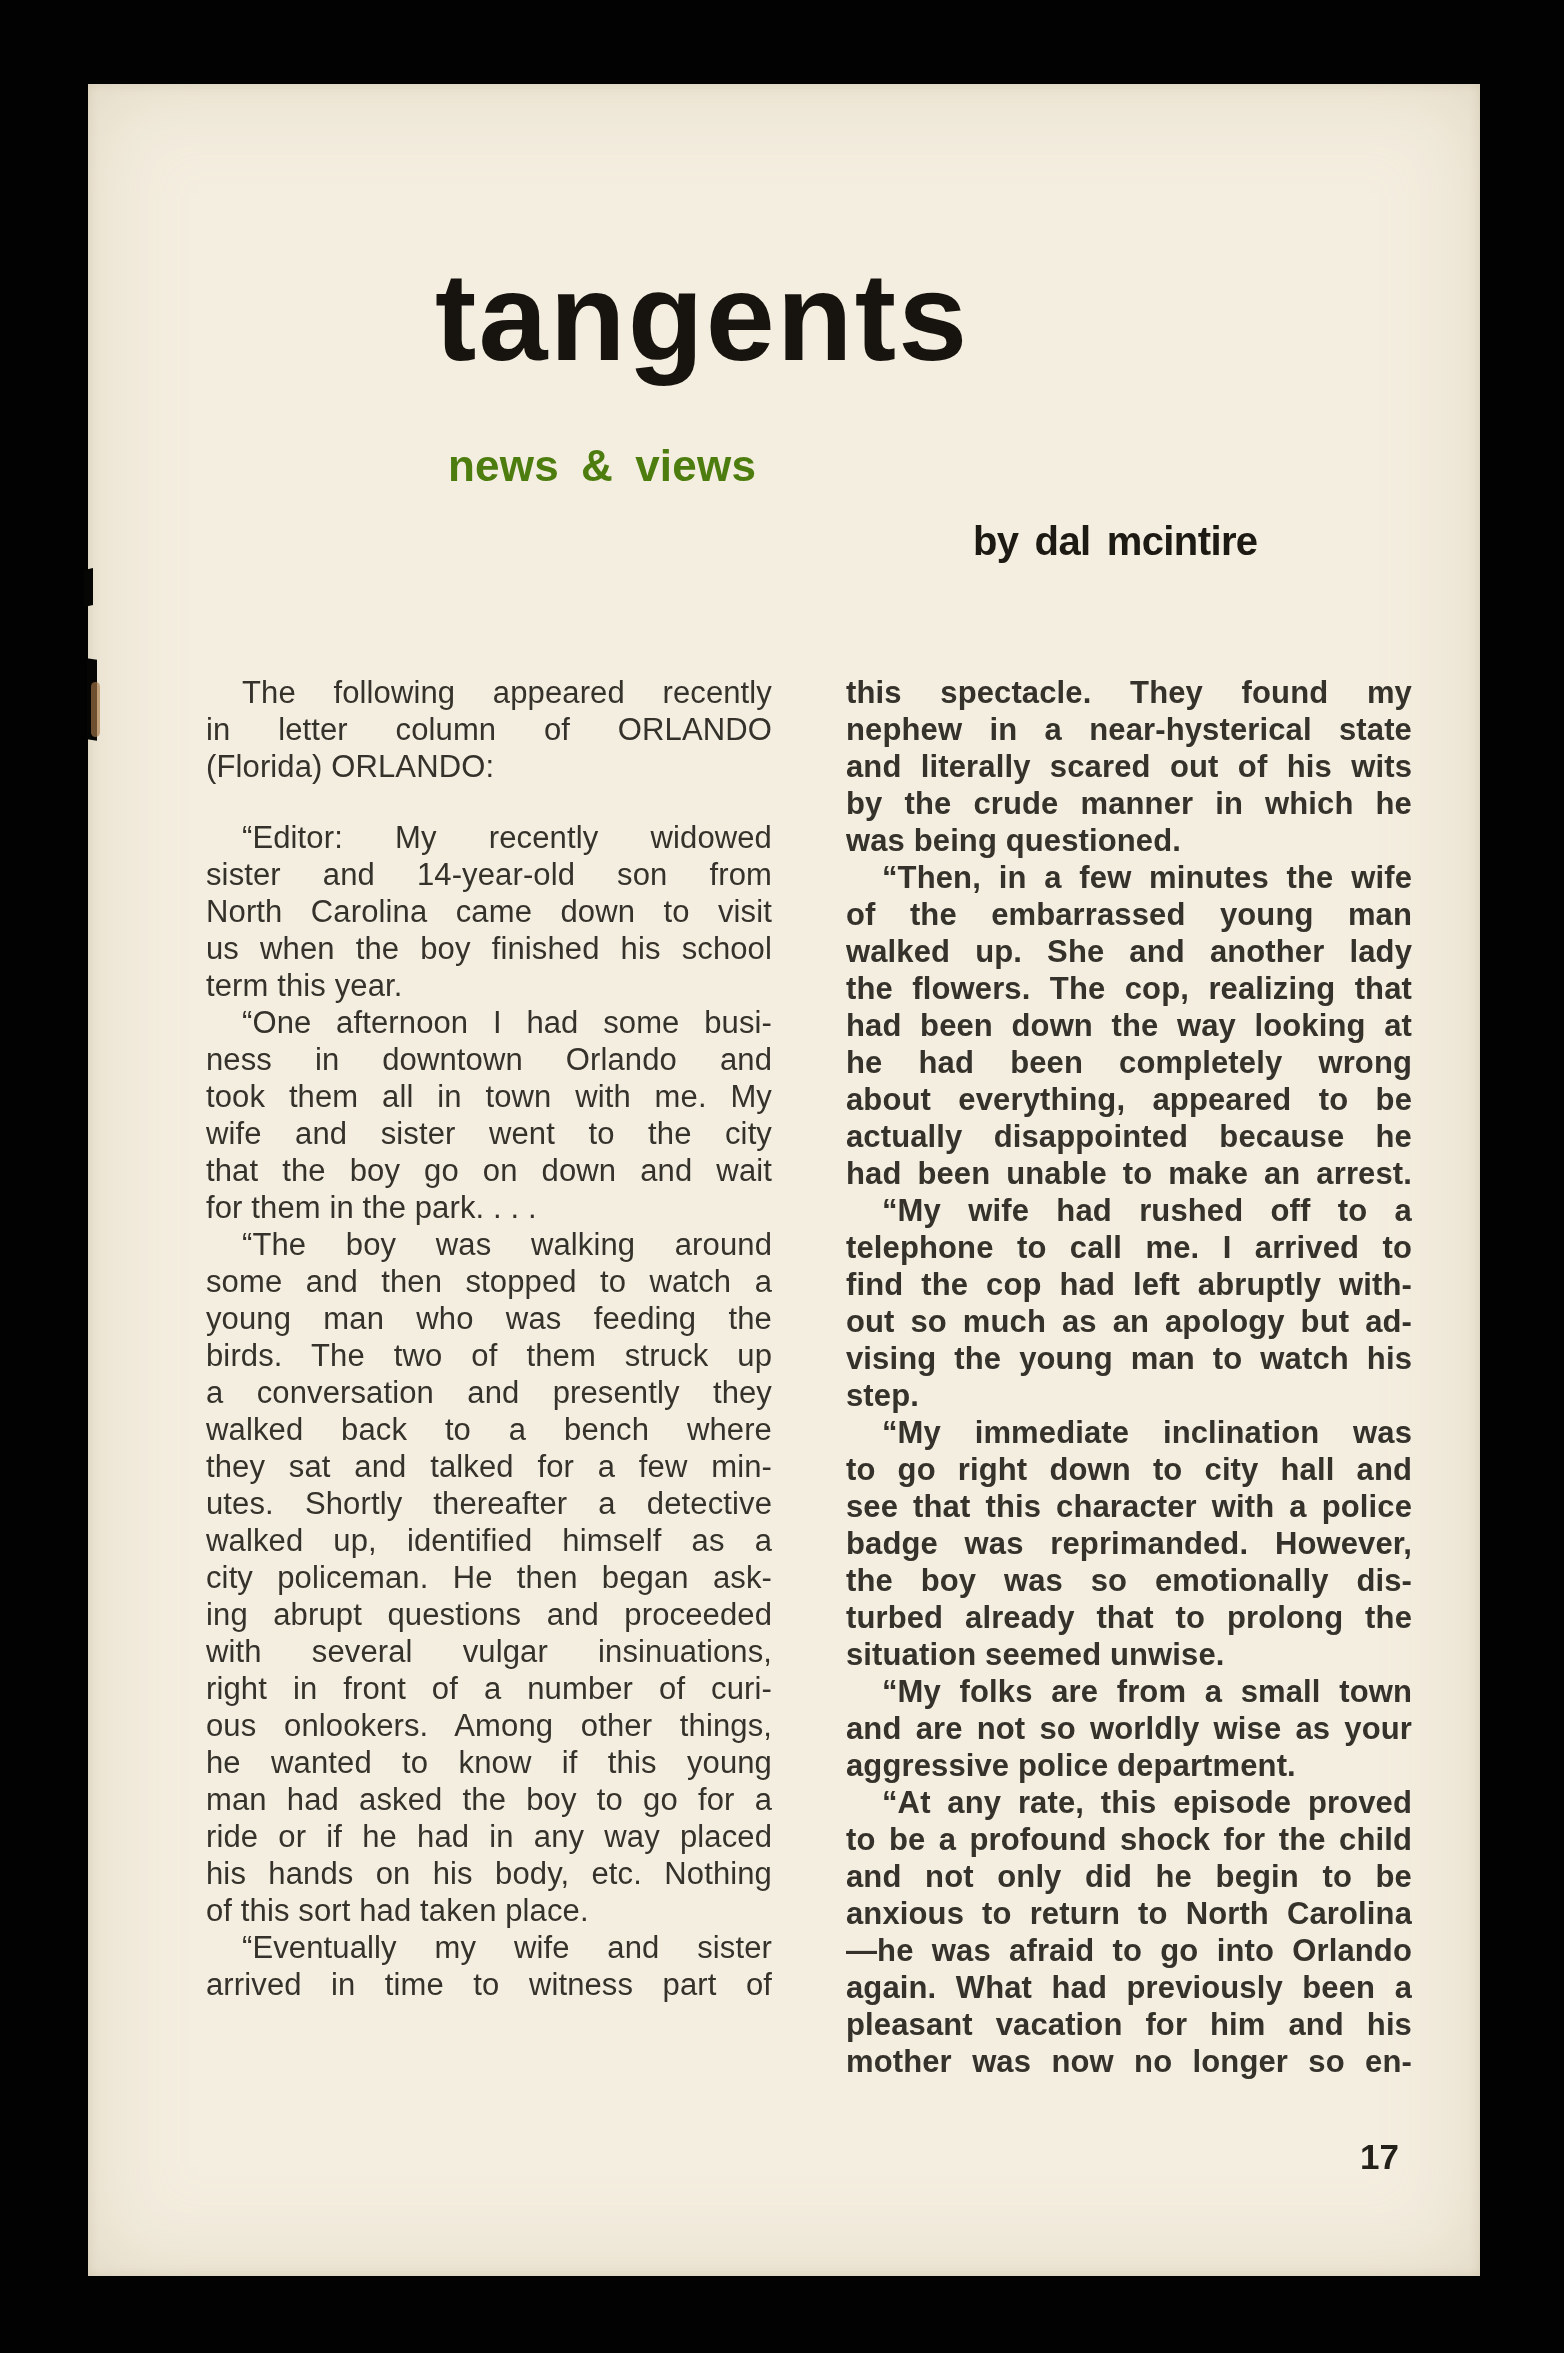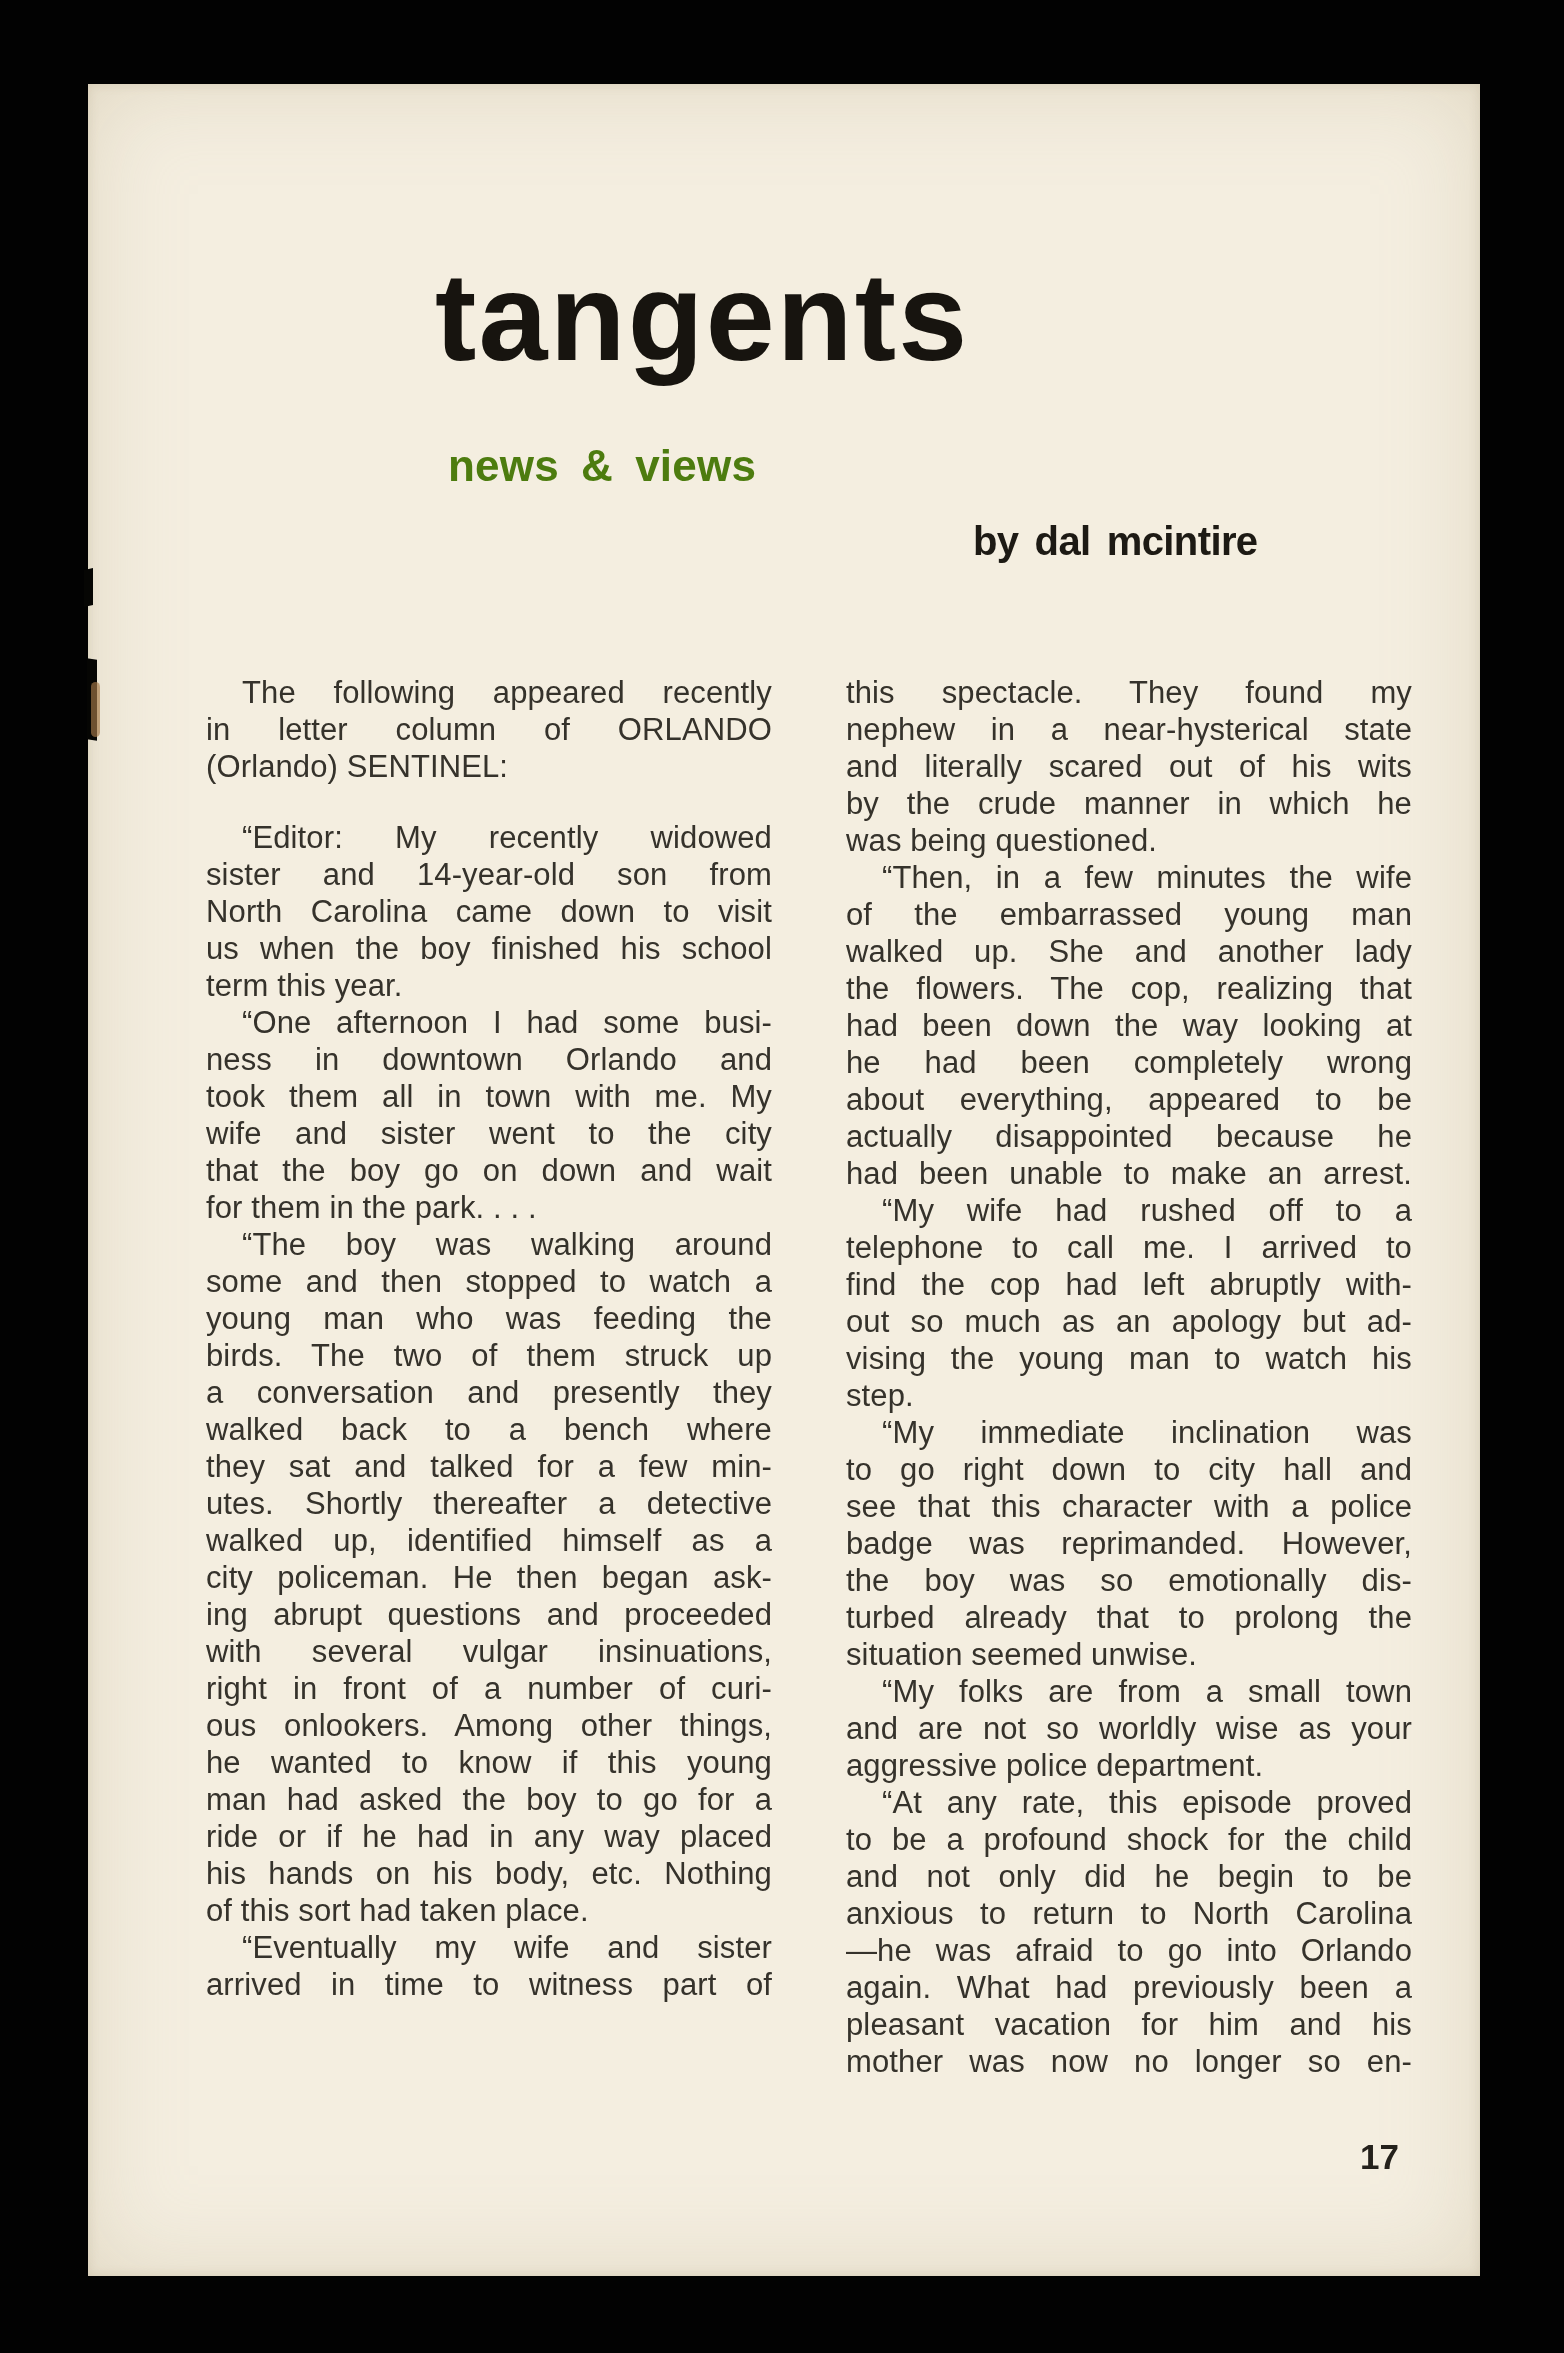--- a/index.html
+++ b/index.html
@@ -60,21 +60,21 @@
   .column {
     position: absolute;
     top: 590px;
     width: 566px;
     font-size: 31px;
     line-height: 37px;
     letter-spacing: 0.004em;
     color: #35322b;
   }
   .column.left  { left: 118px; }
-  .column.right { left: 758px; }
+  .column.right { left: 758px; font-weight: bold; }
   .line {
     height: 37px;
     overflow: hidden;
     text-align: justify;
     text-align-last: justify;
     white-space: normal;
   }
   .line.end { text-align-last: left; }
   .line.indent { text-indent: 36px; }
   .line.spacer { height: 34px; }
@@ -126,21 +126,21 @@
 
     <div class="masthead-title">tangents</div>
 
     <div class="masthead-subtitle">news &amp; views</div>
 
     <div class="byline">by dal mcintire</div>
 
     <div class="column left">
         <div class="line indent">The following appeared recently</div>
         <div class="line">in letter column of ORLANDO</div>
-        <div class="line end">(Orlando) SENTINEL:</div>
+        <div class="line end">(Florida) ORLANDO:</div>
         <div class="line spacer"></div>
         <div class="line indent">“Editor: My recently widowed</div>
         <div class="line">sister and 14-year-old son from</div>
         <div class="line">North Carolina came down to visit</div>
         <div class="line">us when the boy finished his school</div>
         <div class="line end">term this year.</div>
         <div class="line indent">“One afternoon I had some busi-</div>
         <div class="line">ness in downtown Orlando and</div>
         <div class="line">took them all in town with me. My</div>
         <div class="line">wife and sister went to the city</div>

